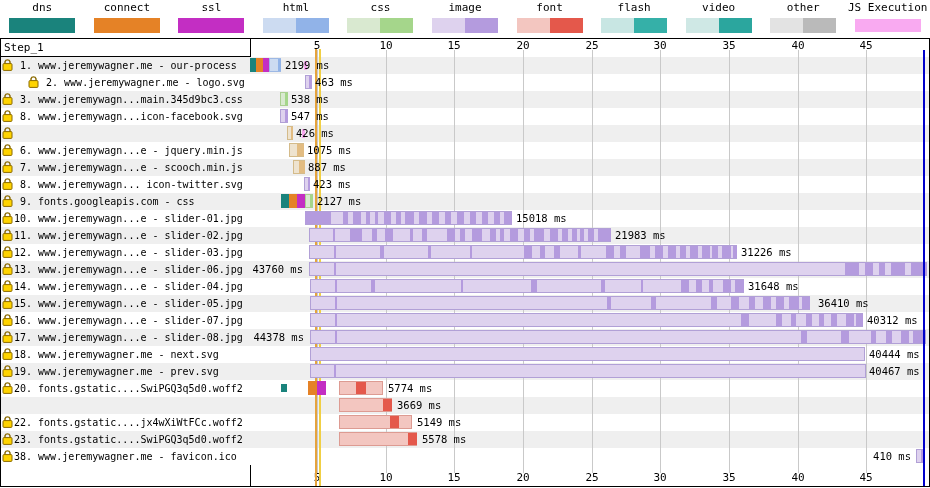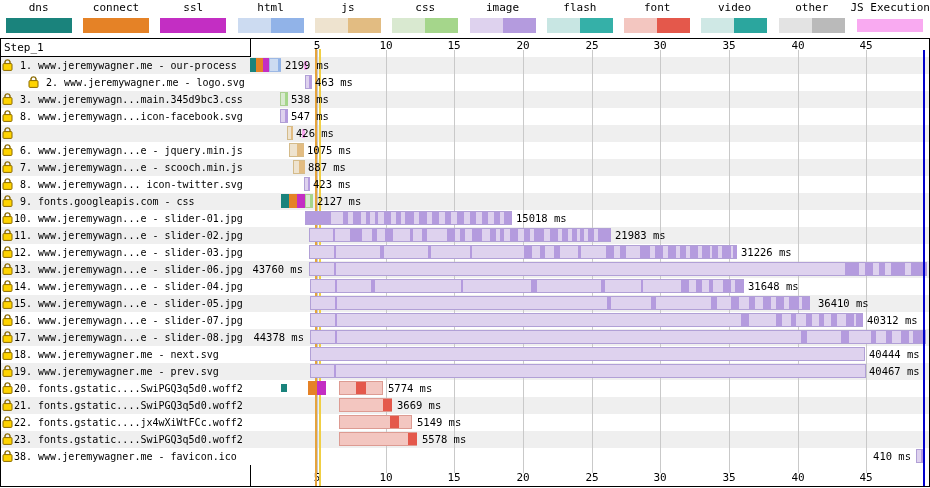--- a/index.html
+++ b/index.html
@@ -71,52 +71,45 @@
         </div>
       </div>
       <div class="leg-item">
         <div class="leg-label">html</div>
         <div class="leg-swatch">
           <div class="half" style="background: rgb(204, 219, 241);"></div>
           <div class="half" style="background: rgb(145, 179, 232);"></div>
         </div>
       </div>
       <div class="leg-item">
-        <div class="leg-label">js</div>
-        <div class="leg-swatch">
-          <div class="half" style="background: rgb(238, 227, 207);"></div>
-          <div class="half" style="background: rgb(226, 188, 130);"></div>
-        </div>
-      </div>
-      <div class="leg-item">
         <div class="leg-label">css</div>
         <div class="leg-swatch">
           <div class="half" style="background: rgb(217, 233, 208);"></div>
           <div class="half" style="background: rgb(165, 214, 139);"></div>
         </div>
       </div>
       <div class="leg-item">
         <div class="leg-label">image</div>
         <div class="leg-swatch">
           <div class="half" style="background: rgb(222, 210, 238);"></div>
           <div class="half" style="background: rgb(180, 155, 222);"></div>
         </div>
       </div>
       <div class="leg-item">
+        <div class="leg-label">font</div>
+        <div class="leg-swatch">
+          <div class="half" style="background: rgb(243, 198, 192);"></div>
+          <div class="half" style="background: rgb(228, 88, 75);"></div>
+        </div>
+      </div>
+      <div class="leg-item">
         <div class="leg-label">flash</div>
         <div class="leg-swatch">
           <div class="half" style="background: rgb(200, 230, 227);"></div>
           <div class="half" style="background: rgb(53, 176, 168);"></div>
-        </div>
-      </div>
-      <div class="leg-item">
-        <div class="leg-label">font</div>
-        <div class="leg-swatch">
-          <div class="half" style="background: rgb(243, 198, 192);"></div>
-          <div class="half" style="background: rgb(228, 88, 75);"></div>
         </div>
       </div>
       <div class="leg-item">
         <div class="leg-label">video</div>
         <div class="leg-swatch">
           <div class="half" style="background: rgb(207, 232, 229);"></div>
           <div class="half" style="background: rgb(43, 166, 158);"></div>
         </div>
       </div>
       <div class="leg-item">
@@ -490,24 +483,20 @@
           </svg><span>20. fonts.gstatic....SwiPGQ3q5d0.woff2</span></div>
         <div class="seg dnssq" style="left: 281px; width: 6px;"></div>
         <div class="seg conn" style="left: 308px; width: 9px;"></div>
         <div class="seg ssl" style="left: 317px; width: 9px;"></div>
         <div class="seg font" style="left: 339px; width: 44px;">
           <div class="chunk" style="left: 16px; width: 10px;"></div>
         </div>
         <div class="mslabel" style="left: 388px;">5774 ms</div>
       </div>
       <div class="row" style="top: 397px;">
-        <div class="rowlabel"><svg width="11" height="13" viewBox="0 0 11 13">
-            <path d="M3 6V3.8A2.6 2.6 0 0 1 8 3.8V6" fill="none" stroke="#8a6a00" stroke-width="1.4"></path>
-            <rect x="1" y="5.6" width="9" height="6.8" rx="1" fill="#ffd400" stroke="#8a6a00"></rect>
-          </svg><span>21. fonts.gstatic....SwiPGQ3q5d0.woff2</span></div>
         <div class="seg font" style="left: 339px; width: 53px;">
           <div class="chunk" style="left: 43px; width: 9px;"></div>
         </div>
         <div class="mslabel" style="left: 397px;">3669 ms</div>
       </div>
       <div class="row" style="top: 414px;">
         <div class="rowlabel"><svg width="11" height="13" viewBox="0 0 11 13">
             <path d="M3 6V3.8A2.6 2.6 0 0 1 8 3.8V6" fill="none" stroke="#8a6a00" stroke-width="1.4"></path>
             <rect x="1" y="5.6" width="9" height="6.8" rx="1" fill="#ffd400" stroke="#8a6a00"></rect>
           </svg><span>22. fonts.gstatic....jx4wXiWtFCc.woff2</span></div>

